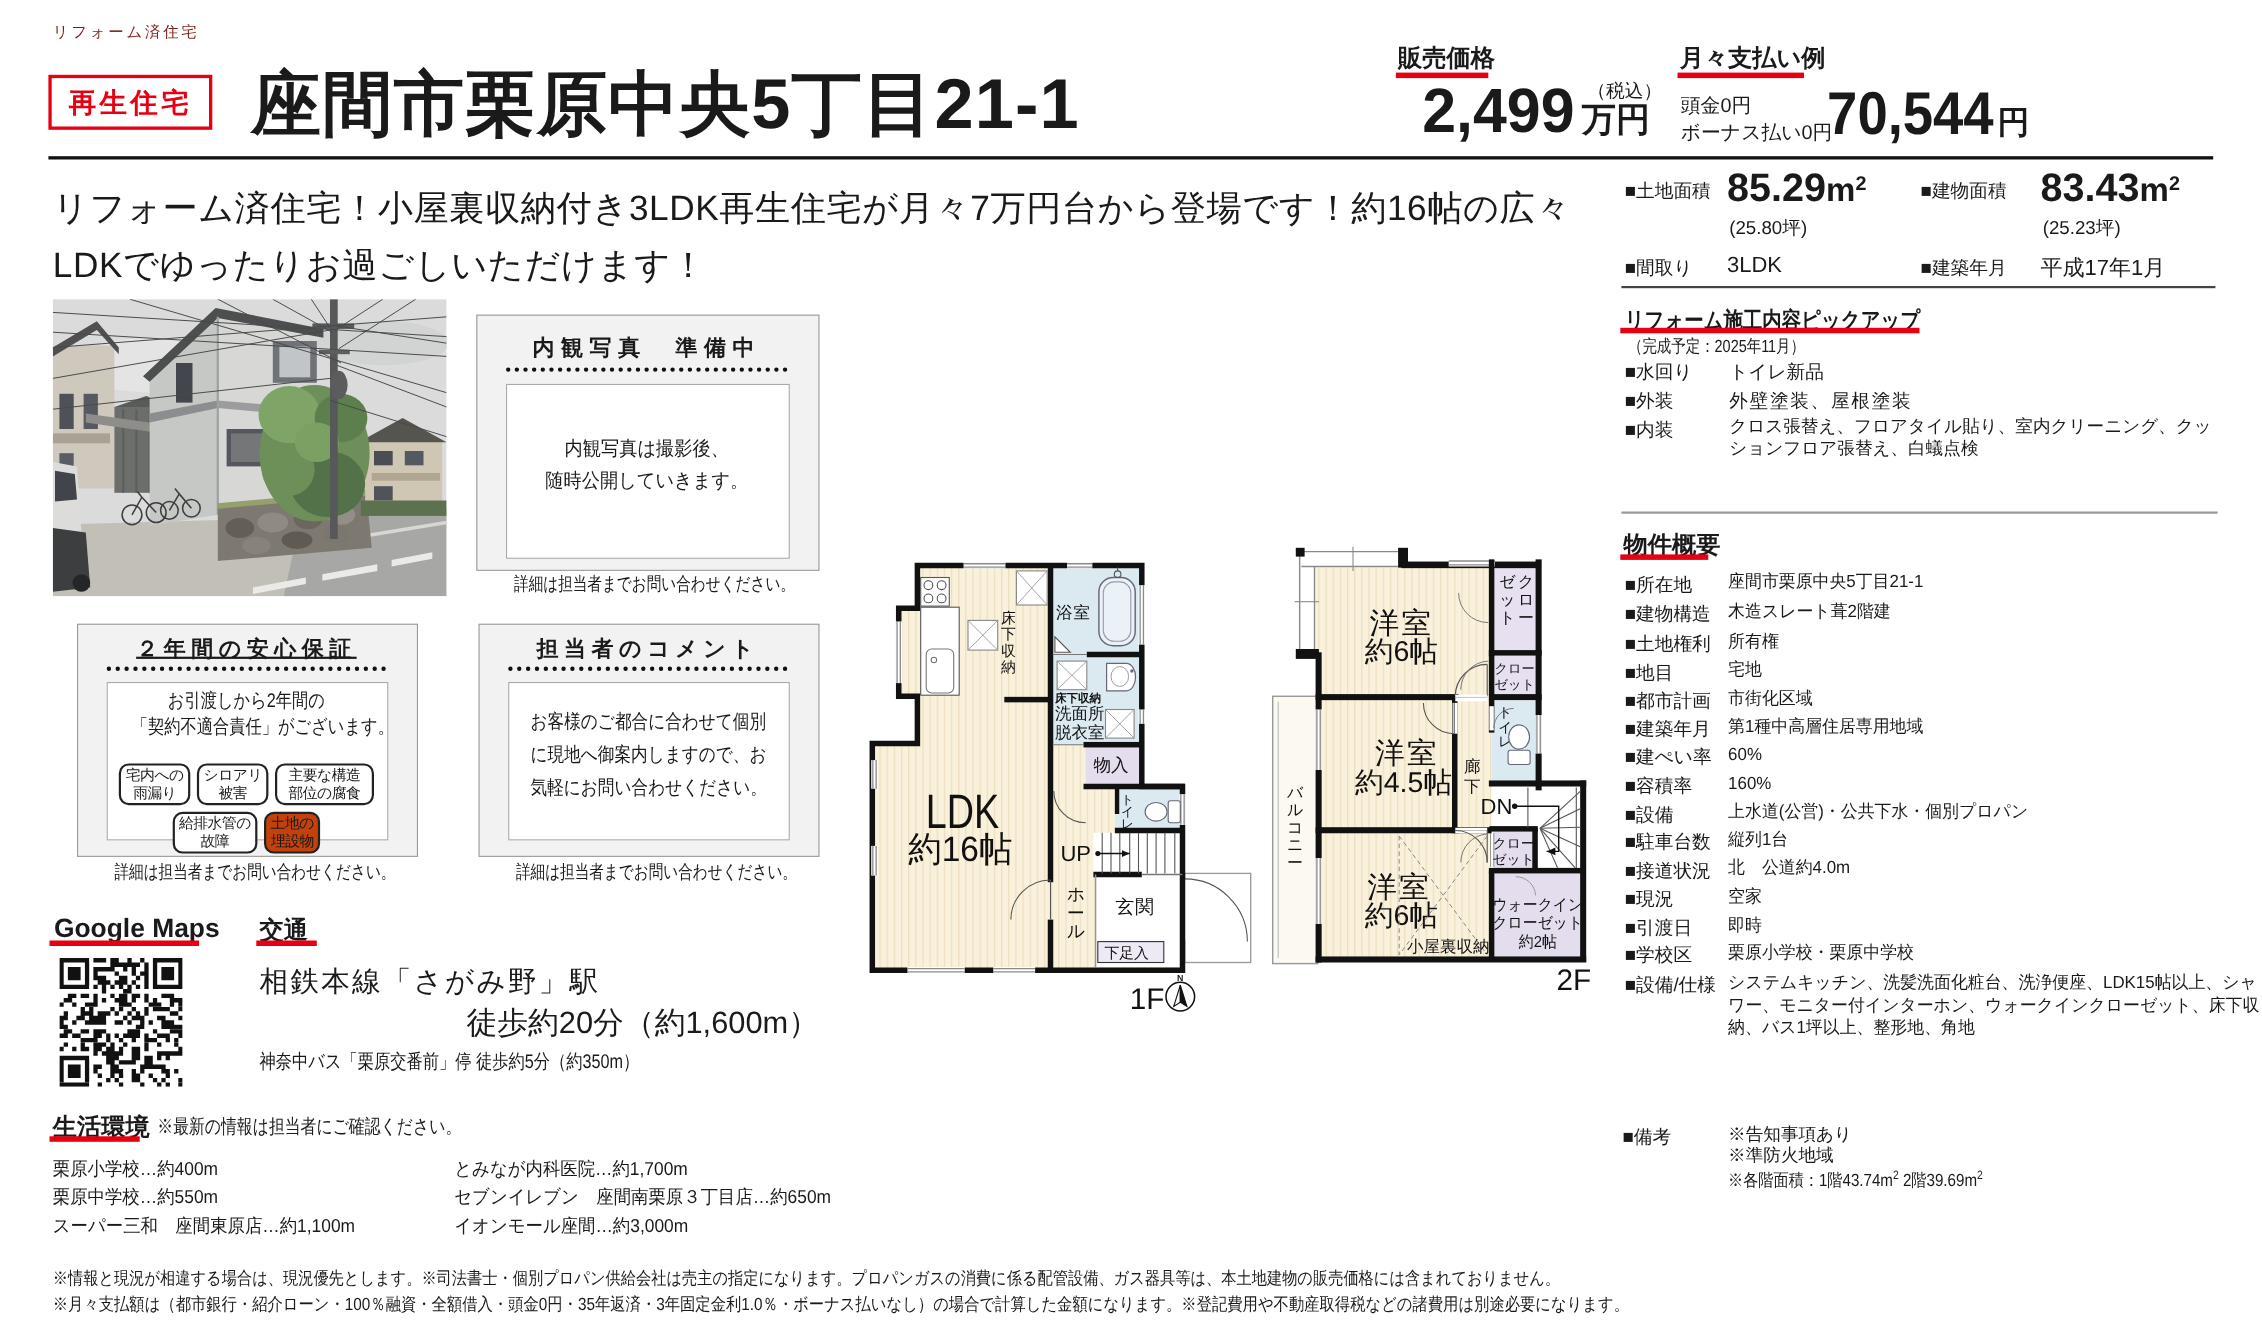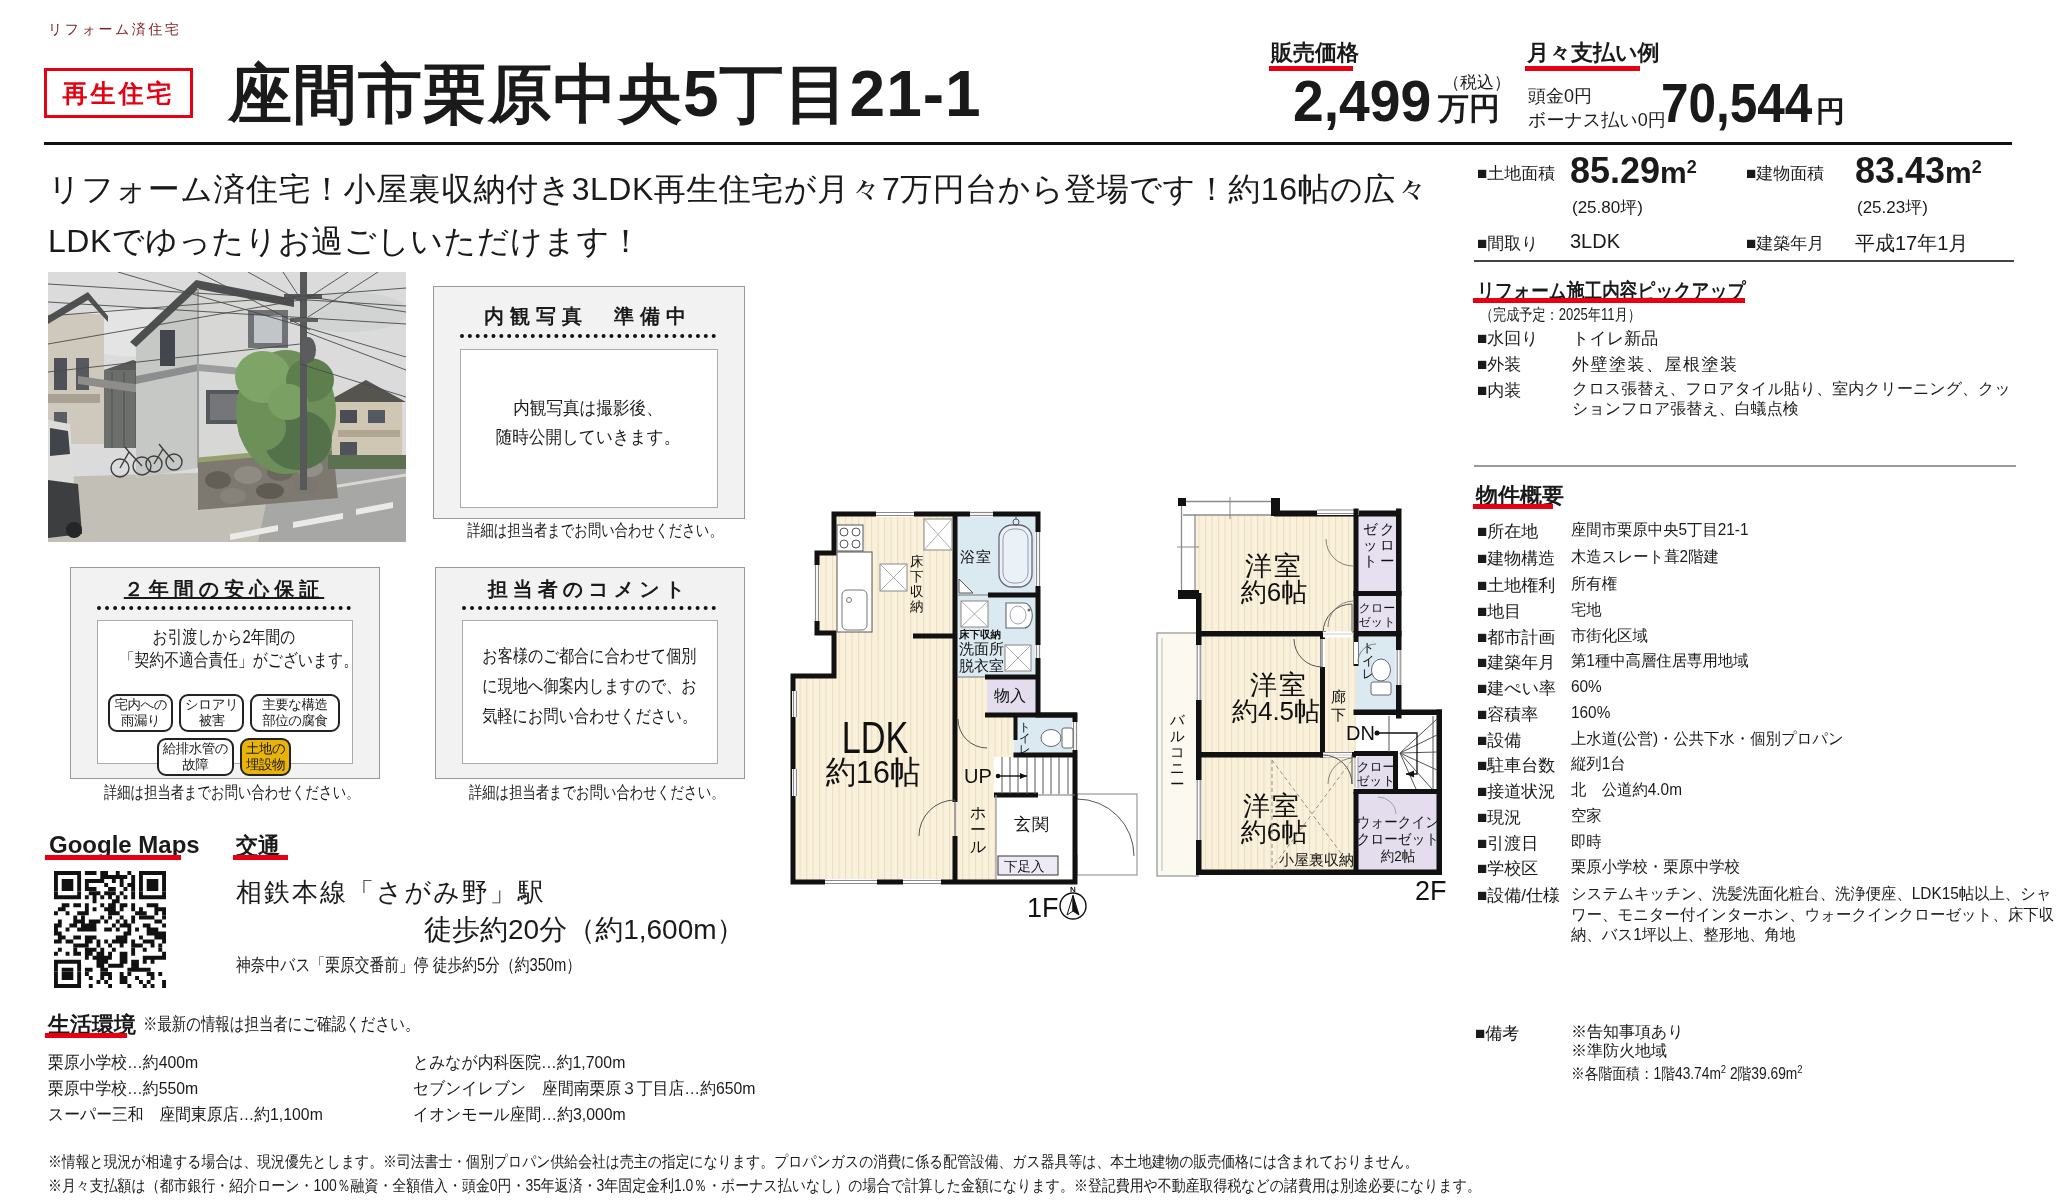--- a/index.html
+++ b/index.html
@@ -241,21 +241,21 @@
 <div class="abs" style="left:97px;top:620px;width:254px;height:142px;background:#fff;border:1px solid #aaa;"></div>
 <div class="abs" style="left:97px;top:626px;width:254px;text-align:center;font-size:18px;line-height:23px;white-space:nowrap;transform:scaleX(0.82);">お引渡しから2年間の<br>「契約不適合責任」がございます。</div>
 <div id="pills" class="abs" style="left:97px;top:672px;width:254px;">
     <div style="display:flex;justify-content:center;gap:6px;margin-top:22px;">
       <div style="border:2px solid #222;border-radius:9px;padding:1px 4px;font-size:13.5px;line-height:16px;text-align:center;background:#fff;letter-spacing:-0.5px;">宅内への<br>雨漏り</div>
       <div style="border:2px solid #222;border-radius:9px;padding:1px 4px;font-size:13.5px;line-height:16px;text-align:center;background:#fff;letter-spacing:-0.5px;">シロアリ<br>被害</div>
       <div style="border:2px solid #222;border-radius:9px;padding:1px 10px;font-size:13.5px;line-height:16px;text-align:center;background:#fff;letter-spacing:-0.5px;">主要な構造<br>部位の腐食</div>
     </div>
     <div style="display:flex;justify-content:center;gap:6px;margin-top:6px;">
       <div style="border:2px solid #222;border-radius:9px;padding:1px 4px;font-size:13.5px;line-height:16px;text-align:center;background:#fff;letter-spacing:-0.5px;">給排水管の<br>故障</div>
-      <div style="border:2px solid #222;border-radius:9px;padding:1px 4px;font-size:13.5px;line-height:16px;text-align:left;background:#eab308;letter-spacing:-0.5px;">土地の<br>埋設物</div>
+      <div style="border:2px solid #222;border-radius:9px;padding:1px 4px;font-size:13.5px;line-height:16px;text-align:right;background:#c2410c;letter-spacing:-0.5px;">土地の<br>埋設物</div>
     </div>
   </div>
 <div class="abs" style="left:70px;top:781px;width:310px;text-align:center;font-size:17px;white-space:nowrap;transform:scaleX(0.78);">詳細は担当者までお問い合わせください。</div>
 
 <div class="abs" style="left:435px;top:567px;width:308px;height:210px;background:#f2f2f2;border:1.5px solid #999;"></div>
 <div class="abs b" style="left:435px;top:576px;width:308px;text-align:center;font-size:20px;letter-spacing:5px;">担当者のコメント</div>
 <div class="abs dotline" style="left:462px;top:606px;width:254px;"></div>
 <div class="abs" style="left:462px;top:620px;width:254px;height:142px;background:#fff;border:1px solid #aaa;"></div>
 <div class="abs" style="left:462px;top:641px;width:254px;text-align:center;font-size:18px;line-height:30px;white-space:nowrap;transform:scaleX(0.84);">お客様のご都合に合わせて個別<br>に現地へ御案内しますので、お<br>気軽にお問い合わせください。</div>
 <div class="abs" style="left:435px;top:781px;width:310px;text-align:center;font-size:17px;white-space:nowrap;transform:scaleX(0.78);">詳細は担当者までお問い合わせください。</div>

